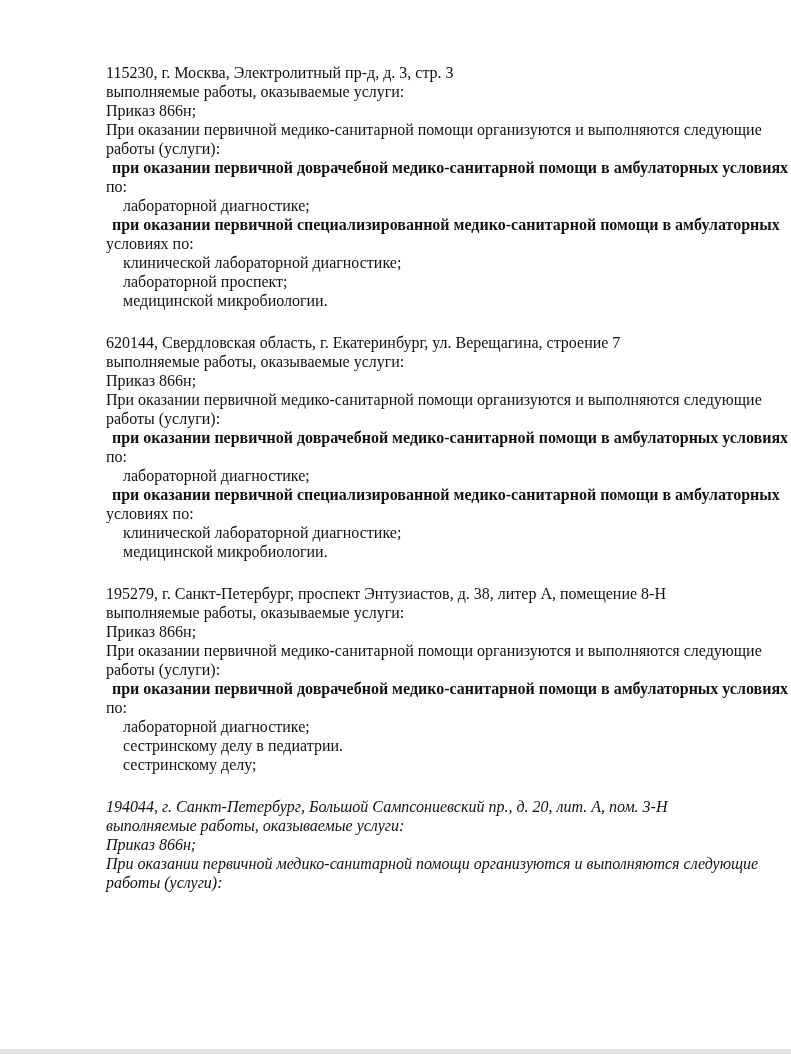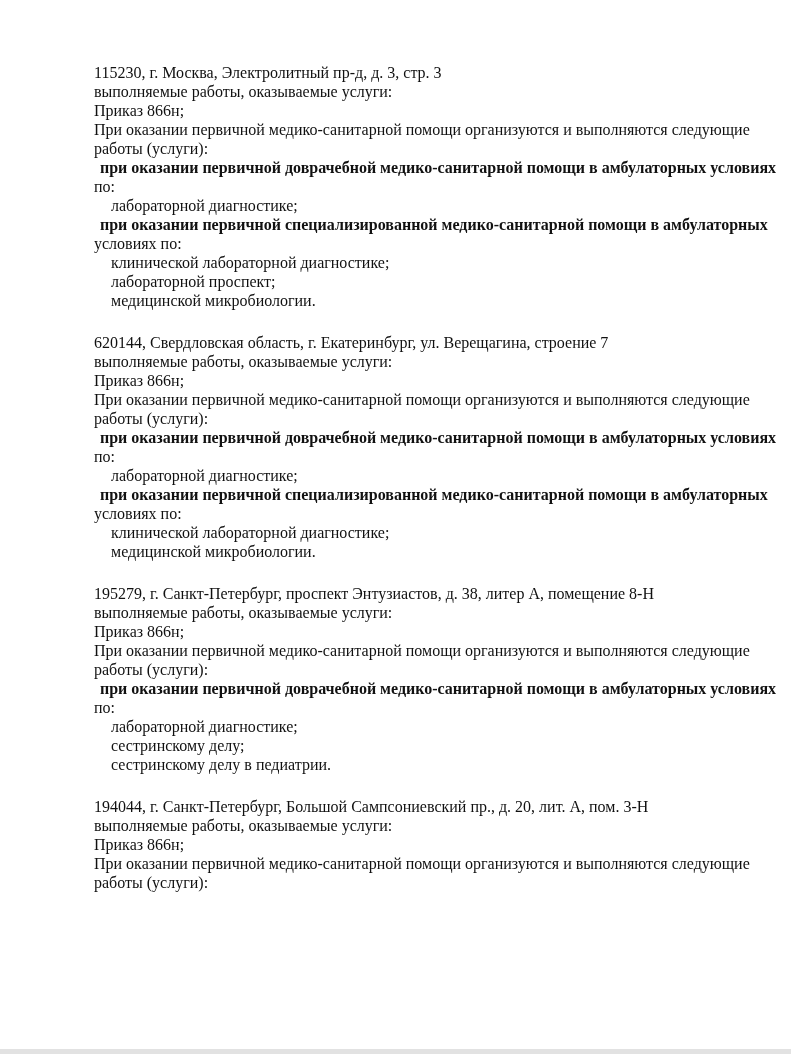--- a/index.html
+++ b/index.html
@@ -10,33 +10,34 @@
   body {
     width: 791px;
     height: 1054px;
     position: relative;
     overflow: hidden;
     font-family: "Liberation Serif", "DejaVu Serif", serif;
   }
   .content {
     position: absolute;
     top: 0;
-    left: 4px;
+    left: 16px;
     width: 707px;
     padding: 63px 40px 0 90px;
     box-sizing: border-box;
     font-size: 16px;
     line-height: 19px;
     color: #111111;
   }
   .block {
     margin: 0 0 23px 0;
   }
   .block:last-child {
     margin-bottom: 10px;
+    font-style: italic;
   }
   .line {
     white-space: nowrap;
   }
   .indent-0 { padding-left: 0; }
   .indent-1 { padding-left: 6px; font-weight: bold; }
   .indent-2 { padding-left: 17px; }
   .bottom-divider {
     position: absolute;
     left: 0;
@@ -81,22 +82,22 @@
     </section>
     <section class="block">
       <div class="line indent-0">195279, г. Санкт-Петербург, проспект Энтузиастов, д. 38, литер А, помещение 8-Н</div>
       <div class="line indent-0">выполняемые работы, оказываемые услуги:</div>
       <div class="line indent-0">Приказ 866н;</div>
       <div class="line indent-0">При оказании первичной медико-санитарной помощи организуются и выполняются следующие</div>
       <div class="line indent-0">работы (услуги):</div>
       <div class="line indent-1">при оказании первичной доврачебной медико-санитарной помощи в амбулаторных условиях</div>
       <div class="line indent-0">по:</div>
       <div class="line indent-2">лабораторной диагностике;</div>
+      <div class="line indent-2">сестринскому делу в педиатрии.</div>
       <div class="line indent-2">сестринскому делу;</div>
-      <div class="line indent-2">сестринскому делу в педиатрии.</div>
     </section>
     <section class="block">
       <div class="line indent-0">194044, г. Санкт-Петербург, Большой Сампсониевский пр., д. 20, лит. А, пом. 3-Н</div>
       <div class="line indent-0">выполняемые работы, оказываемые услуги:</div>
       <div class="line indent-0">Приказ 866н;</div>
       <div class="line indent-0">При оказании первичной медико-санитарной помощи организуются и выполняются следующие</div>
       <div class="line indent-0">работы (услуги):</div>
     </section>
   </main>
 

